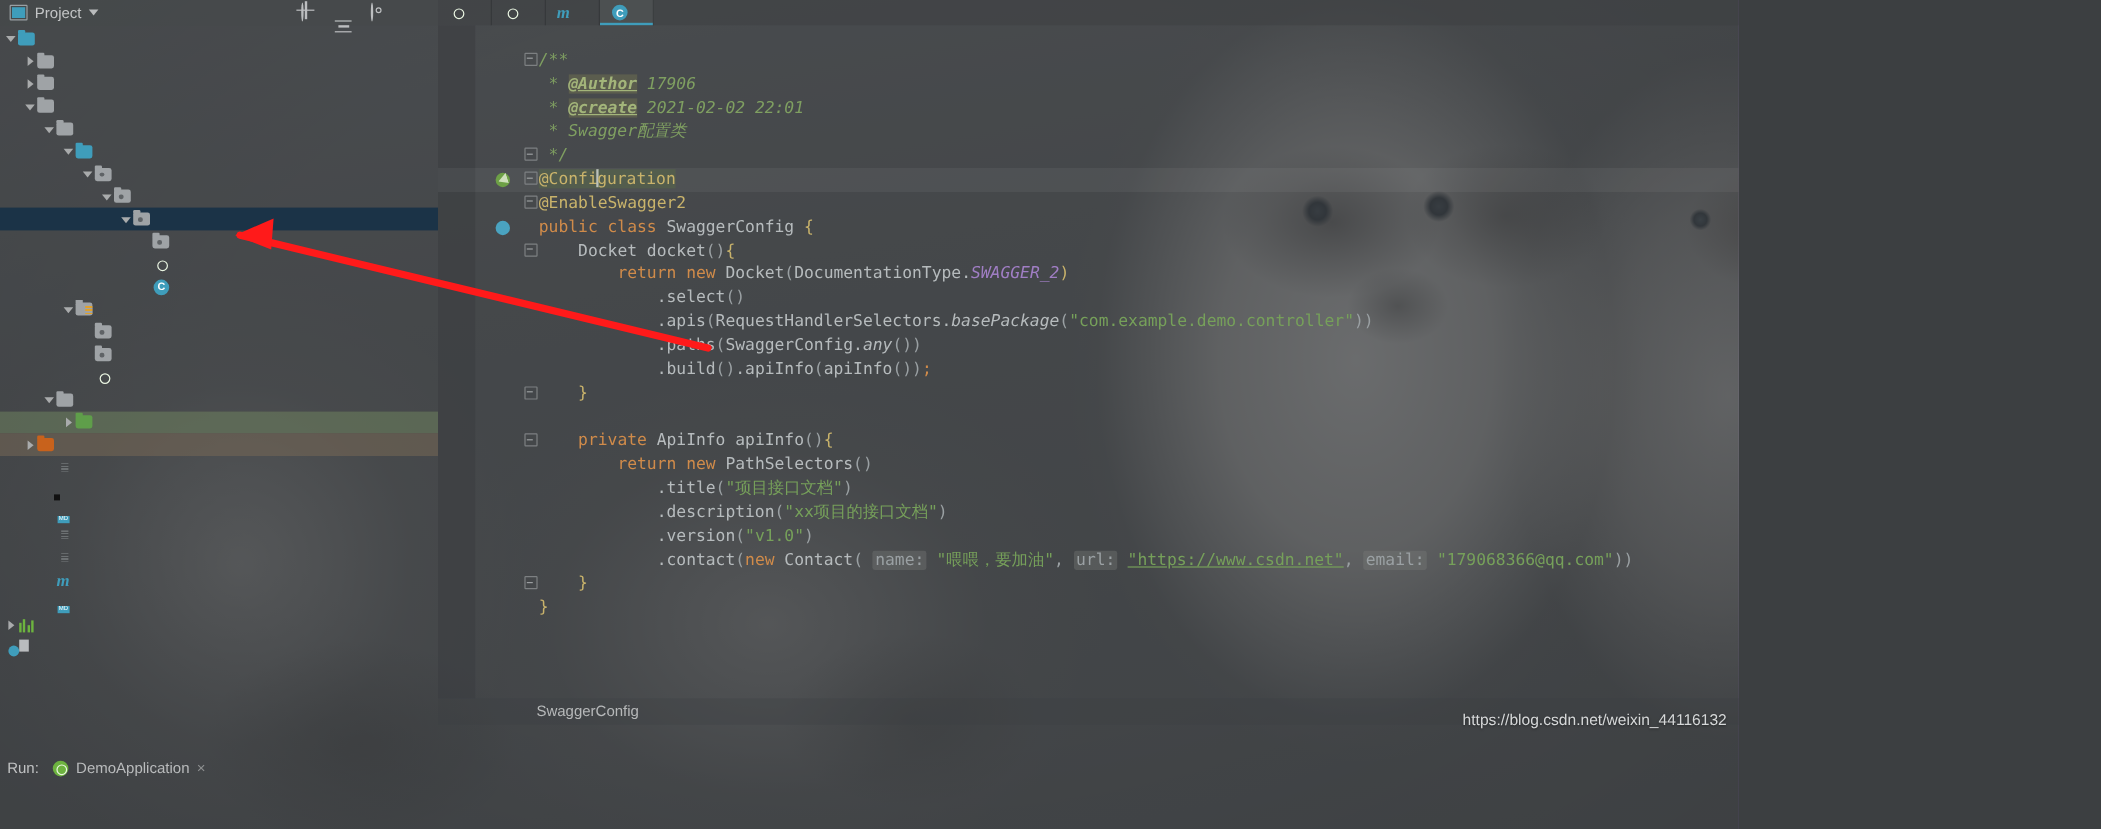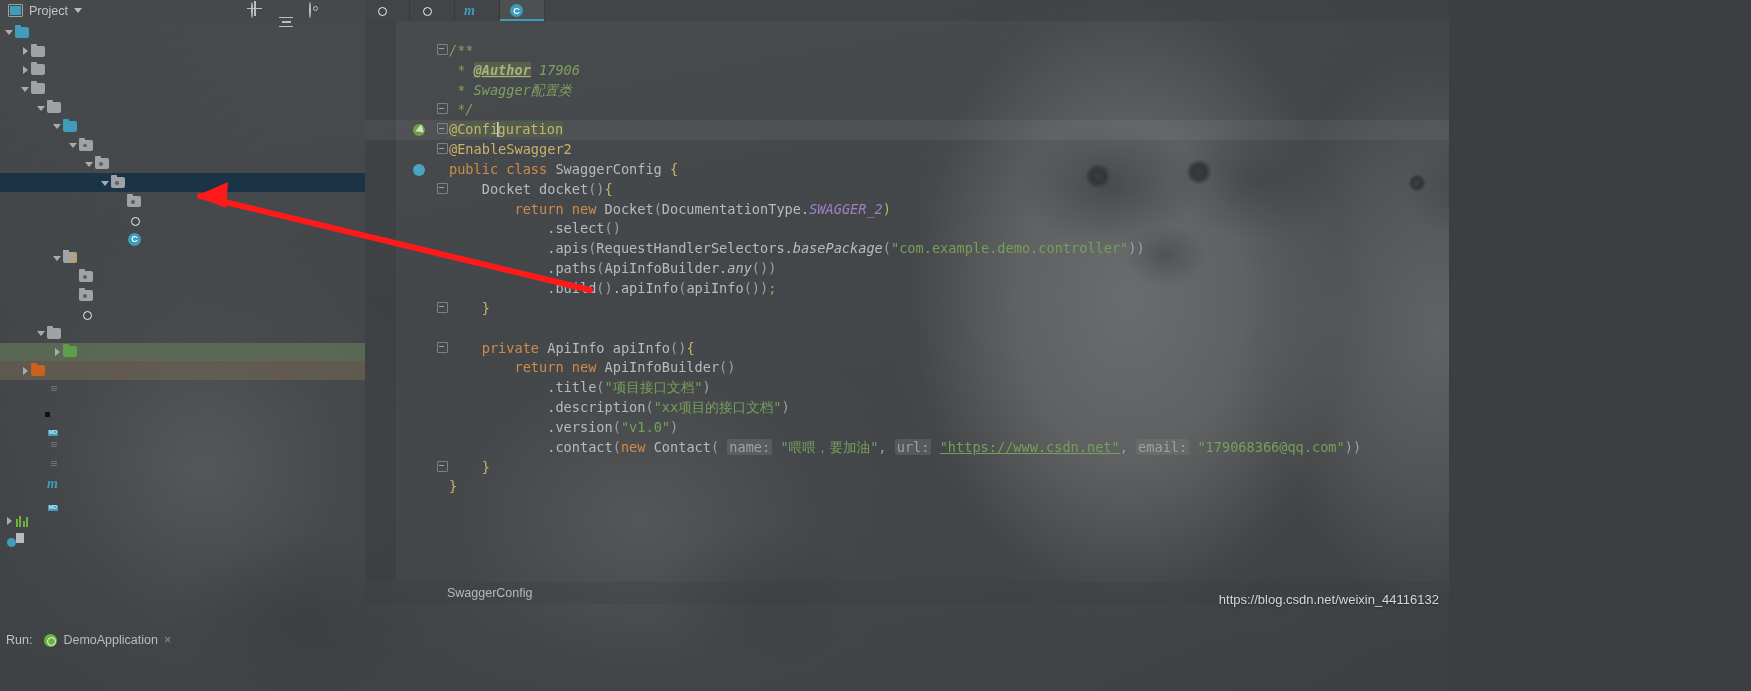--- a/index.html
+++ b/index.html
@@ -449,35 +449,36 @@
           <span></span>
           <span class="x"></span>
         </div>
       </div>
     <div class="editorbody">
       <div class="gutter-strip"></div>
       <div class="code" id="code">
           <div class="cl"><span class="lnum"></span><span class="marks"></span><span class="fold"></span><span class="src"><span class="typ"></span></span></div>
           <div class="cl"><span class="lnum"></span><span class="marks"></span><span class="fold"><span class="box"></span></span><span class="src"><span class="cmt">/**</span></span></div>
           <div class="cl"><span class="lnum"></span><span class="marks"></span><span class="fold"></span><span class="src"><span class="cmt"> * </span><span class="cmt-tag">@Author</span><span class="cmt"> 17906</span></span></div>
+          <div class="cl"><span class="lnum"></span><span class="marks"></span><span class="fold"></span><span class="src"><span class="cmt"> * </span><span class="cmt-tag">@create</span><span class="cmt"> 2021-02-02 22:01</span></span></div>
           <div class="cl"><span class="lnum"></span><span class="marks"></span><span class="fold"></span><span class="src"><span class="cmt"> * Swagger配置类</span></span></div>
           <div class="cl"><span class="lnum"></span><span class="marks"></span><span class="fold"><span class="box"></span></span><span class="src"><span class="cmt"> */</span></span></div>
           <div class="cl" style="background: rgba(255, 255, 255, 0.05);"><span class="lnum"></span><span class="marks"><span class="g-bean"></span></span><span class="fold"><span class="box"></span></span><span class="src"><span class="anno selhl">@Confi</span><span class="caret"></span><span class="anno selhl">guration</span></span></div>
           <div class="cl"><span class="lnum"></span><span class="marks"></span><span class="fold"><span class="box"></span></span><span class="src"><span class="anno">@EnableSwagger2</span></span></div>
           <div class="cl"><span class="lnum"></span><span class="marks"><span class="g-class"></span></span><span class="fold"></span><span class="src"><span class="kw">public class </span><span class="typ">SwaggerConfig</span><span class="brc"> {</span></span></div>
           <div class="cl"><span class="lnum"></span><span class="marks"></span><span class="fold"><span class="box"></span></span><span class="src">    <span class="typ">Docket </span><span class="fn">docket</span><span class="pnum">()</span><span class="brc">{</span></span></div>
           <div class="cl"><span class="lnum"></span><span class="marks"></span><span class="fold"></span><span class="src">        <span class="kw">return new </span><span class="typ">Docket</span><span class="pnum">(</span><span class="typ">DocumentationType.</span><span class="stat">SWAGGER_2</span><span class="brc">)</span></span></div>
           <div class="cl"><span class="lnum"></span><span class="marks"></span><span class="fold"></span><span class="src">            <span class="typ">.select</span><span class="pnum">()</span></span></div>
           <div class="cl"><span class="lnum"></span><span class="marks"></span><span class="fold"></span><span class="src">            <span class="typ">.apis</span><span class="pnum">(</span><span class="typ">RequestHandlerSelectors.</span><span class="ital">basePackage</span><span class="pnum">(</span><span class="str">"com.example.demo.controller"</span><span class="pnum">))</span></span></div>
-          <div class="cl"><span class="lnum"></span><span class="marks"></span><span class="fold"></span><span class="src">            <span class="typ">.paths</span><span class="pnum">(</span><span class="typ">ApiInfoBuilder.</span><span class="ital">any</span><span class="pnum">())</span></span></div>
+          <div class="cl"><span class="lnum"></span><span class="marks"></span><span class="fold"></span><span class="src">            <span class="typ">.paths</span><span class="pnum">(</span><span class="typ">SwaggerConfig.</span><span class="ital">any</span><span class="pnum">())</span></span></div>
           <div class="cl"><span class="lnum"></span><span class="marks"></span><span class="fold"></span><span class="src">            <span class="typ">.build</span><span class="pnum">()</span><span class="typ">.apiInfo</span><span class="pnum">(</span><span class="typ">apiInfo</span><span class="pnum">())</span><span class="semi">;</span></span></div>
           <div class="cl"><span class="lnum"></span><span class="marks"></span><span class="fold"><span class="box"></span></span><span class="src"><span class="brc">    }</span></span></div>
           <div class="cl"><span class="lnum"></span><span class="marks"></span><span class="fold"></span><span class="src"><span class="typ"></span></span></div>
           <div class="cl"><span class="lnum"></span><span class="marks"></span><span class="fold"><span class="box"></span></span><span class="src">    <span class="kw">private </span><span class="typ">ApiInfo </span><span class="fn">apiInfo</span><span class="pnum">()</span><span class="brc">{</span></span></div>
-          <div class="cl"><span class="lnum"></span><span class="marks"></span><span class="fold"></span><span class="src">        <span class="kw">return new </span><span class="typ">ApiInfoBuilder</span><span class="pnum">()</span></span></div>
+          <div class="cl"><span class="lnum"></span><span class="marks"></span><span class="fold"></span><span class="src">        <span class="kw">return new </span><span class="typ">PathSelectors</span><span class="pnum">()</span></span></div>
           <div class="cl"><span class="lnum"></span><span class="marks"></span><span class="fold"></span><span class="src">            <span class="typ">.title</span><span class="pnum">(</span><span class="str">"项目接口文档"</span><span class="pnum">)</span></span></div>
           <div class="cl"><span class="lnum"></span><span class="marks"></span><span class="fold"></span><span class="src">            <span class="typ">.description</span><span class="pnum">(</span><span class="str">"xx项目的接口文档"</span><span class="pnum">)</span></span></div>
           <div class="cl"><span class="lnum"></span><span class="marks"></span><span class="fold"></span><span class="src">            <span class="typ">.version</span><span class="pnum">(</span><span class="str">"v1.0"</span><span class="pnum">)</span></span></div>
           <div class="cl"><span class="lnum"></span><span class="marks"></span><span class="fold"></span><span class="src">            <span class="typ">.contact</span><span class="pnum">(</span><span class="kw">new </span><span class="typ">Contact</span><span class="pnum">(</span> <span class="hintbg">name:</span> <span class="str">"喂喂，要加油"</span><span class="pnum">, </span><span class="hintbg">url:</span> <span class="str" style="text-decoration:underline">"https://www.csdn.net"</span><span class="pnum">, </span><span class="hintbg">email:</span> <span class="str">"179068366@qq.com"</span><span class="pnum">))</span></span></div>
           <div class="cl"><span class="lnum"></span><span class="marks"></span><span class="fold"><span class="box"></span></span><span class="src"><span class="brc">    }</span></span></div>
           <div class="cl"><span class="lnum"></span><span class="marks"></span><span class="fold"></span><span class="src"><span class="brc">}</span></span></div>
           <div class="cl"><span class="lnum"></span><span class="marks"></span><span class="fold"></span><span class="src"><span class="typ"></span></span></div>
         </div>
     </div>
     <div class="breadcrumb">

